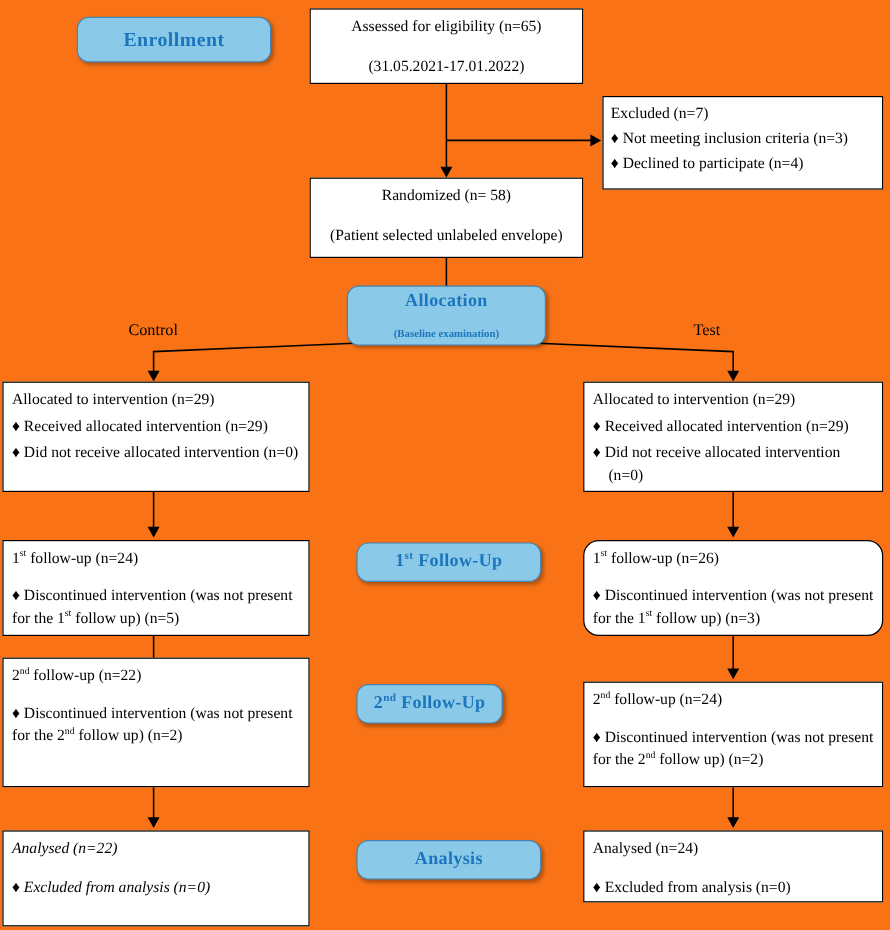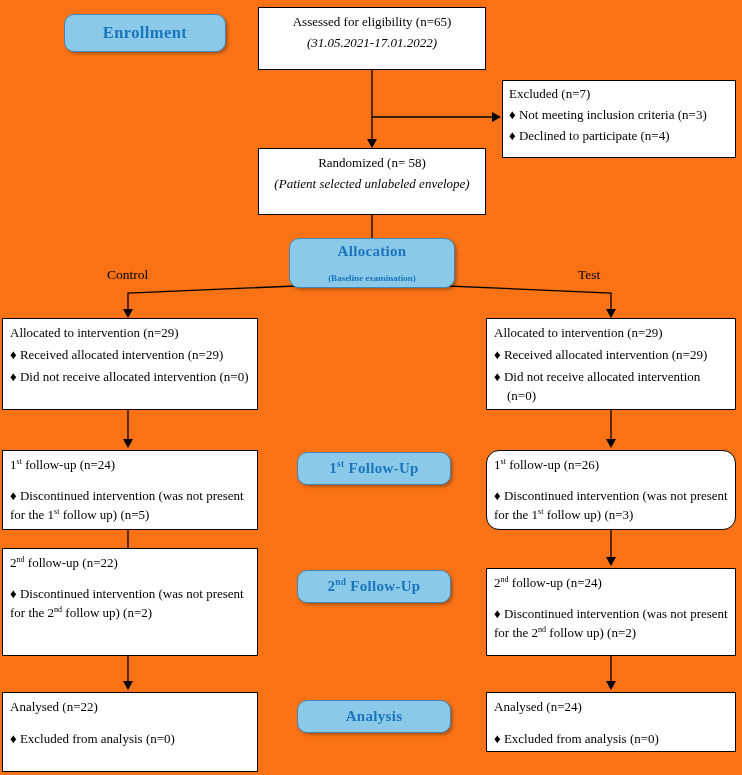--- a/index.html
+++ b/index.html
@@ -7,21 +7,21 @@
     position:relative; width:742px; height:775px; background:#f97316;
     font-family:"Liberation Serif", serif; font-size:13px; color:#000;
     overflow:hidden;
   }
   svg.connectors { position:absolute; left:0; top:0; z-index:0; pointer-events:none; }
   .box {
     position:absolute; background:#ffffff; border:1.2px solid #000;
     box-sizing:border-box; padding:5px 7px; line-height:1.45; z-index:1;
   }
   .center { text-align:center; }
-  .gap { margin-top:2px;font-style:italic; }
+  .gap { margin-top:14px; }
   .bullet { margin-top:6px; }
   .excl .bullet { margin-top:2px; }
   .alloc .bullet { margin-top:3px; }
   .alloc .hang { padding-left:13px; text-indent:-13px; }
   .fb .bullet { margin-top:12px; }
   .an .bullet { margin-top:13px; }
   .bluelabel {
     position:absolute; z-index:2;
     display:flex; flex-direction:column; align-items:center; justify-content:center;
     background:var(--label-bg,#8BC9E9);
@@ -126,30 +126,30 @@
   <div class="box fb" style="left:486px; top:450px; width:250px; height:80px;border-radius:13px;">
     <div><span>1</span><sup>st</sup><span> follow-up (n=26)</span></div>
     <div class="bullet"><span>♦ Discontinued intervention (was not present for the 1</span><sup>st</sup><span> follow up) (n=3)</span></div>
   </div>
 
   <div class="box fb" style="left:2px; top:548px; width:256px; height:108px;">
     <div><span>2</span><sup>nd</sup><span> follow-up (n=22)</span></div>
     <div class="bullet"><span>♦ Discontinued intervention (was not present for the 2</span><sup>nd</sup><span> follow up) (n=2)</span></div>
   </div>
 
-  <div class="bluelabel" style="left:297px; top:570px; width:154px; height:33px;">
+  <div class="bluelabel" style="left:297px; top:570px; width:122px; height:33px;">
     <span class="big"><span>2</span><sup>nd</sup><span> Follow-Up</span></span>
   </div>
 
   <div class="box fb" style="left:486px; top:568px; width:250px; height:88px;">
     <div><span>2</span><sup>nd</sup><span> follow-up (n=24)</span></div>
     <div class="bullet"><span>♦ Discontinued intervention (was not present for the 2</span><sup>nd</sup><span> follow up) (n=2)</span></div>
   </div>
 
-  <div class="box an" style="left:2px; top:692px; width:256px; height:80px;">
+  <div class="box an" style="left:2px; top:692px; width:256px; height:80px;font-style:italic;">
     <div>Analysed (n=22)</div>
     <div class="bullet">♦ Excluded from analysis (n=0)</div>
   </div>
 
   <div class="bluelabel" style="left:297px; top:700px; width:154px; height:33px;">
     <span class="big">Analysis</span>
   </div>
 
   <div class="box an" style="left:486px; top:692px; width:250px; height:60px;">
     <div>Analysed (n=24)</div>

